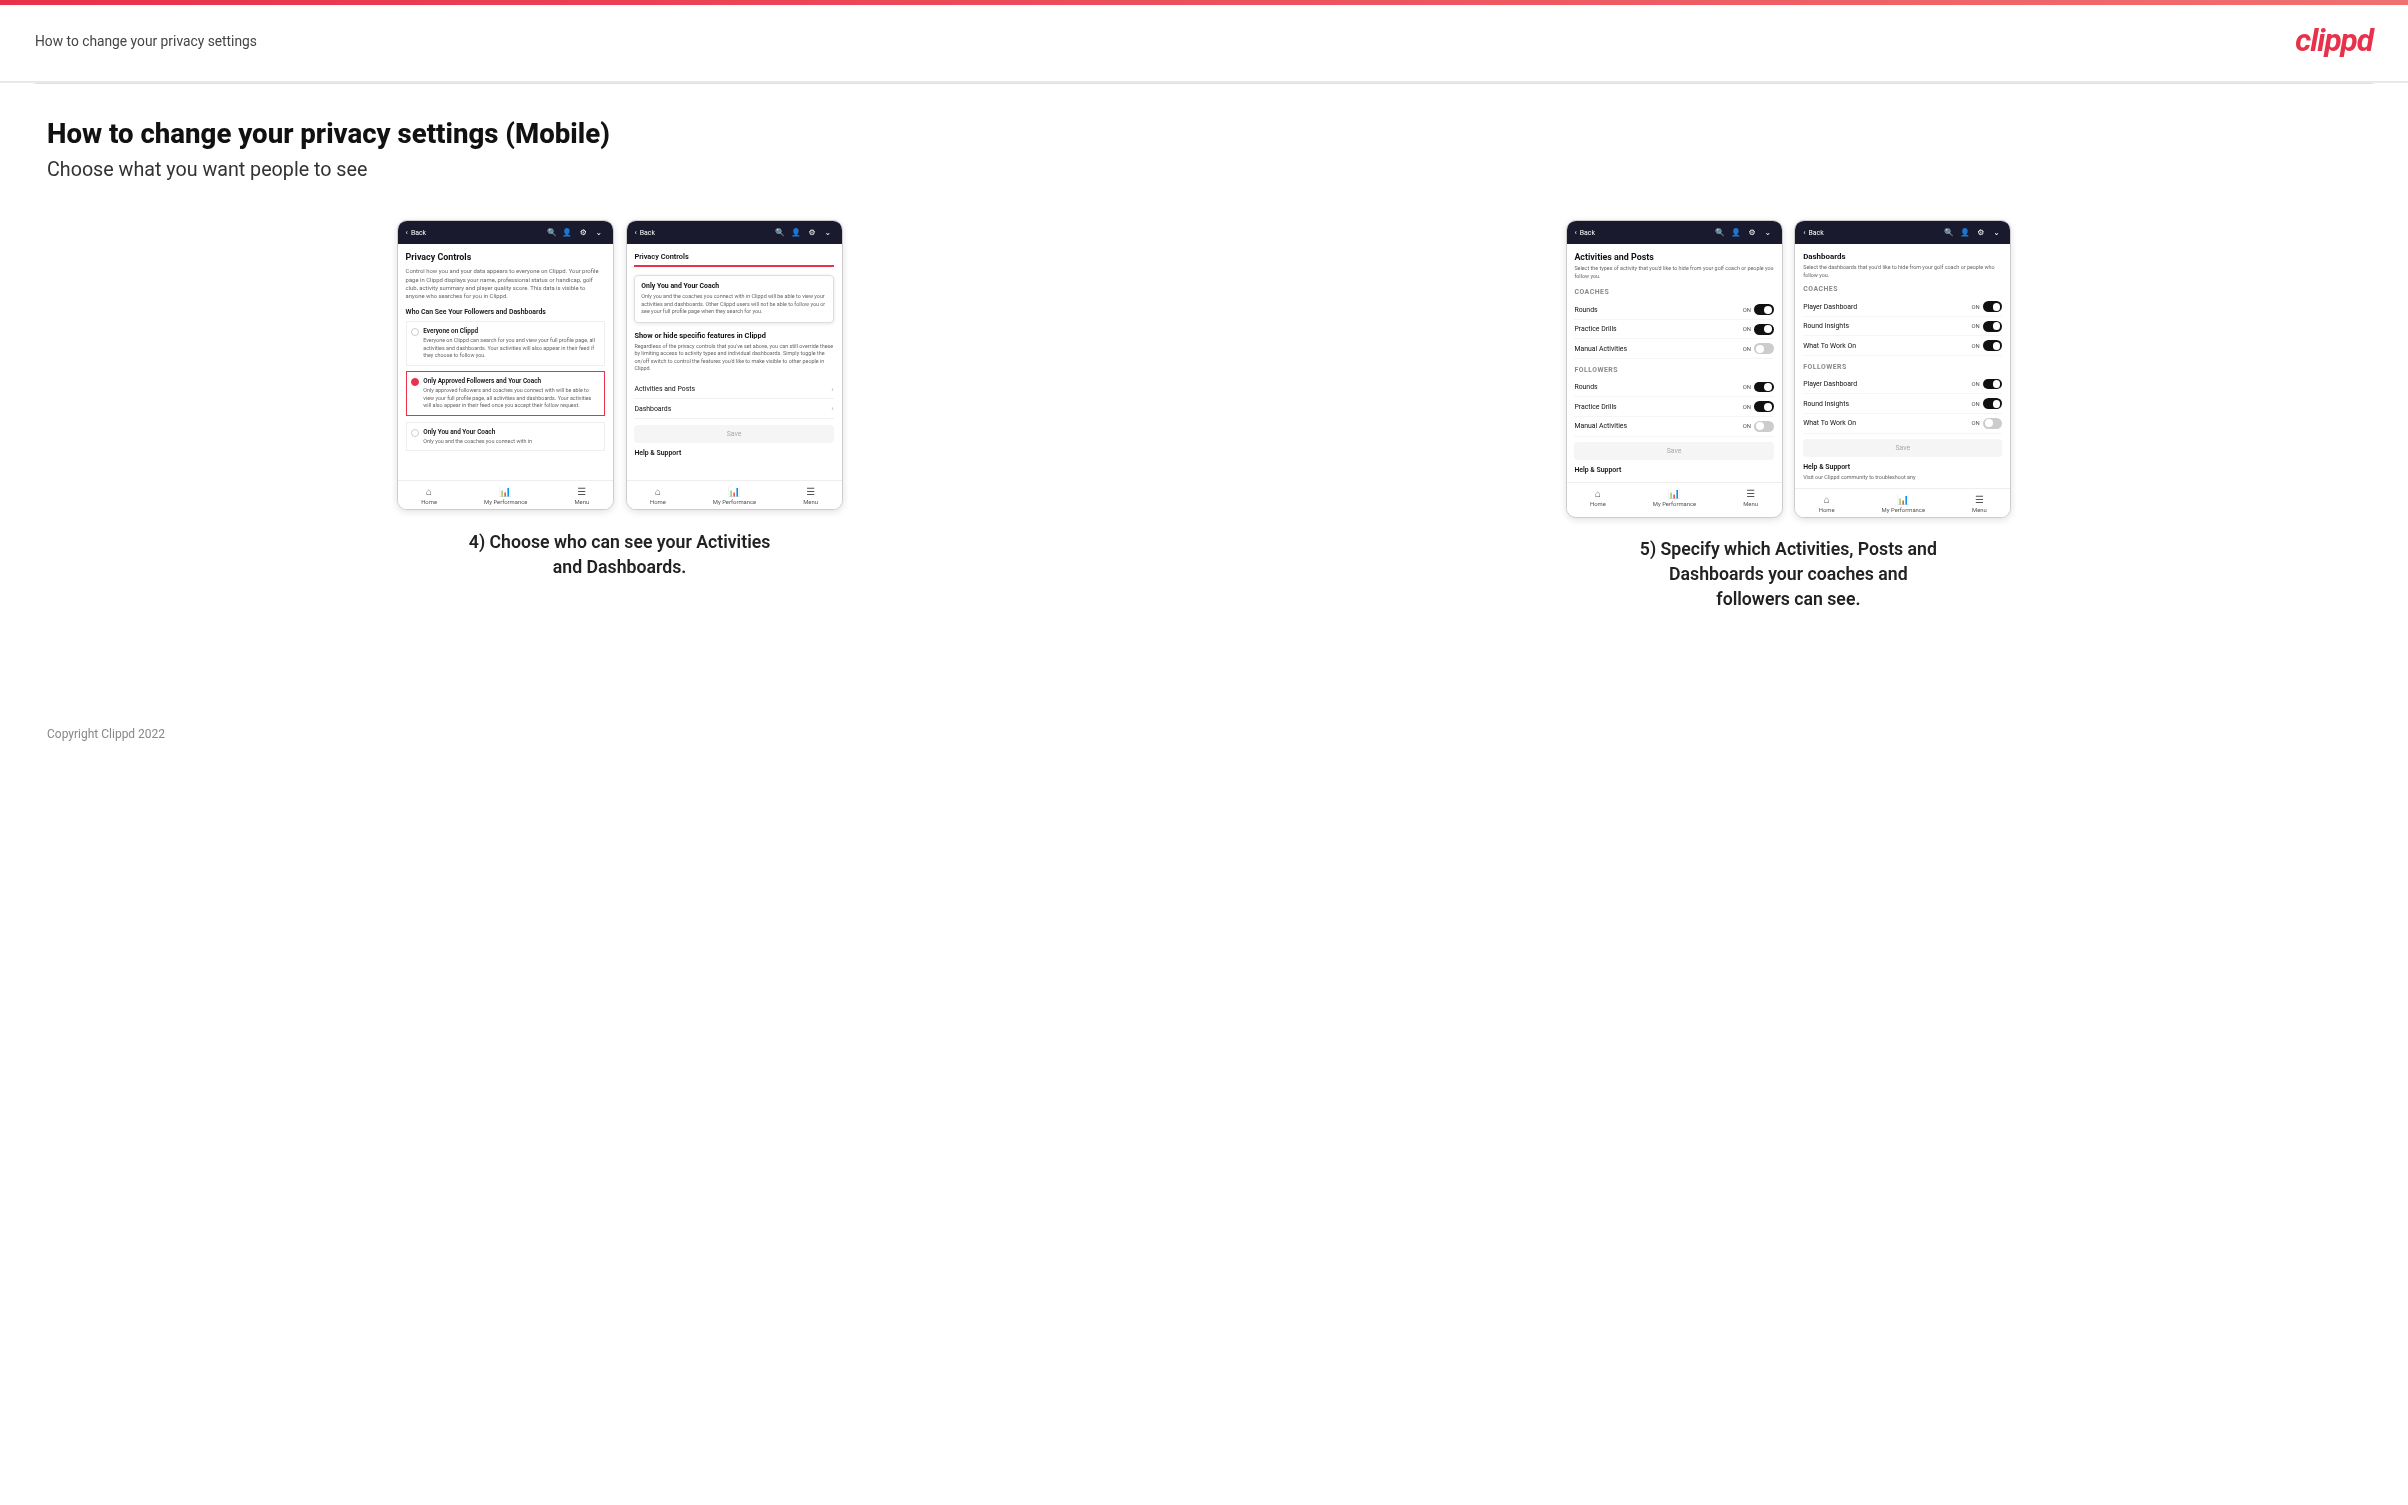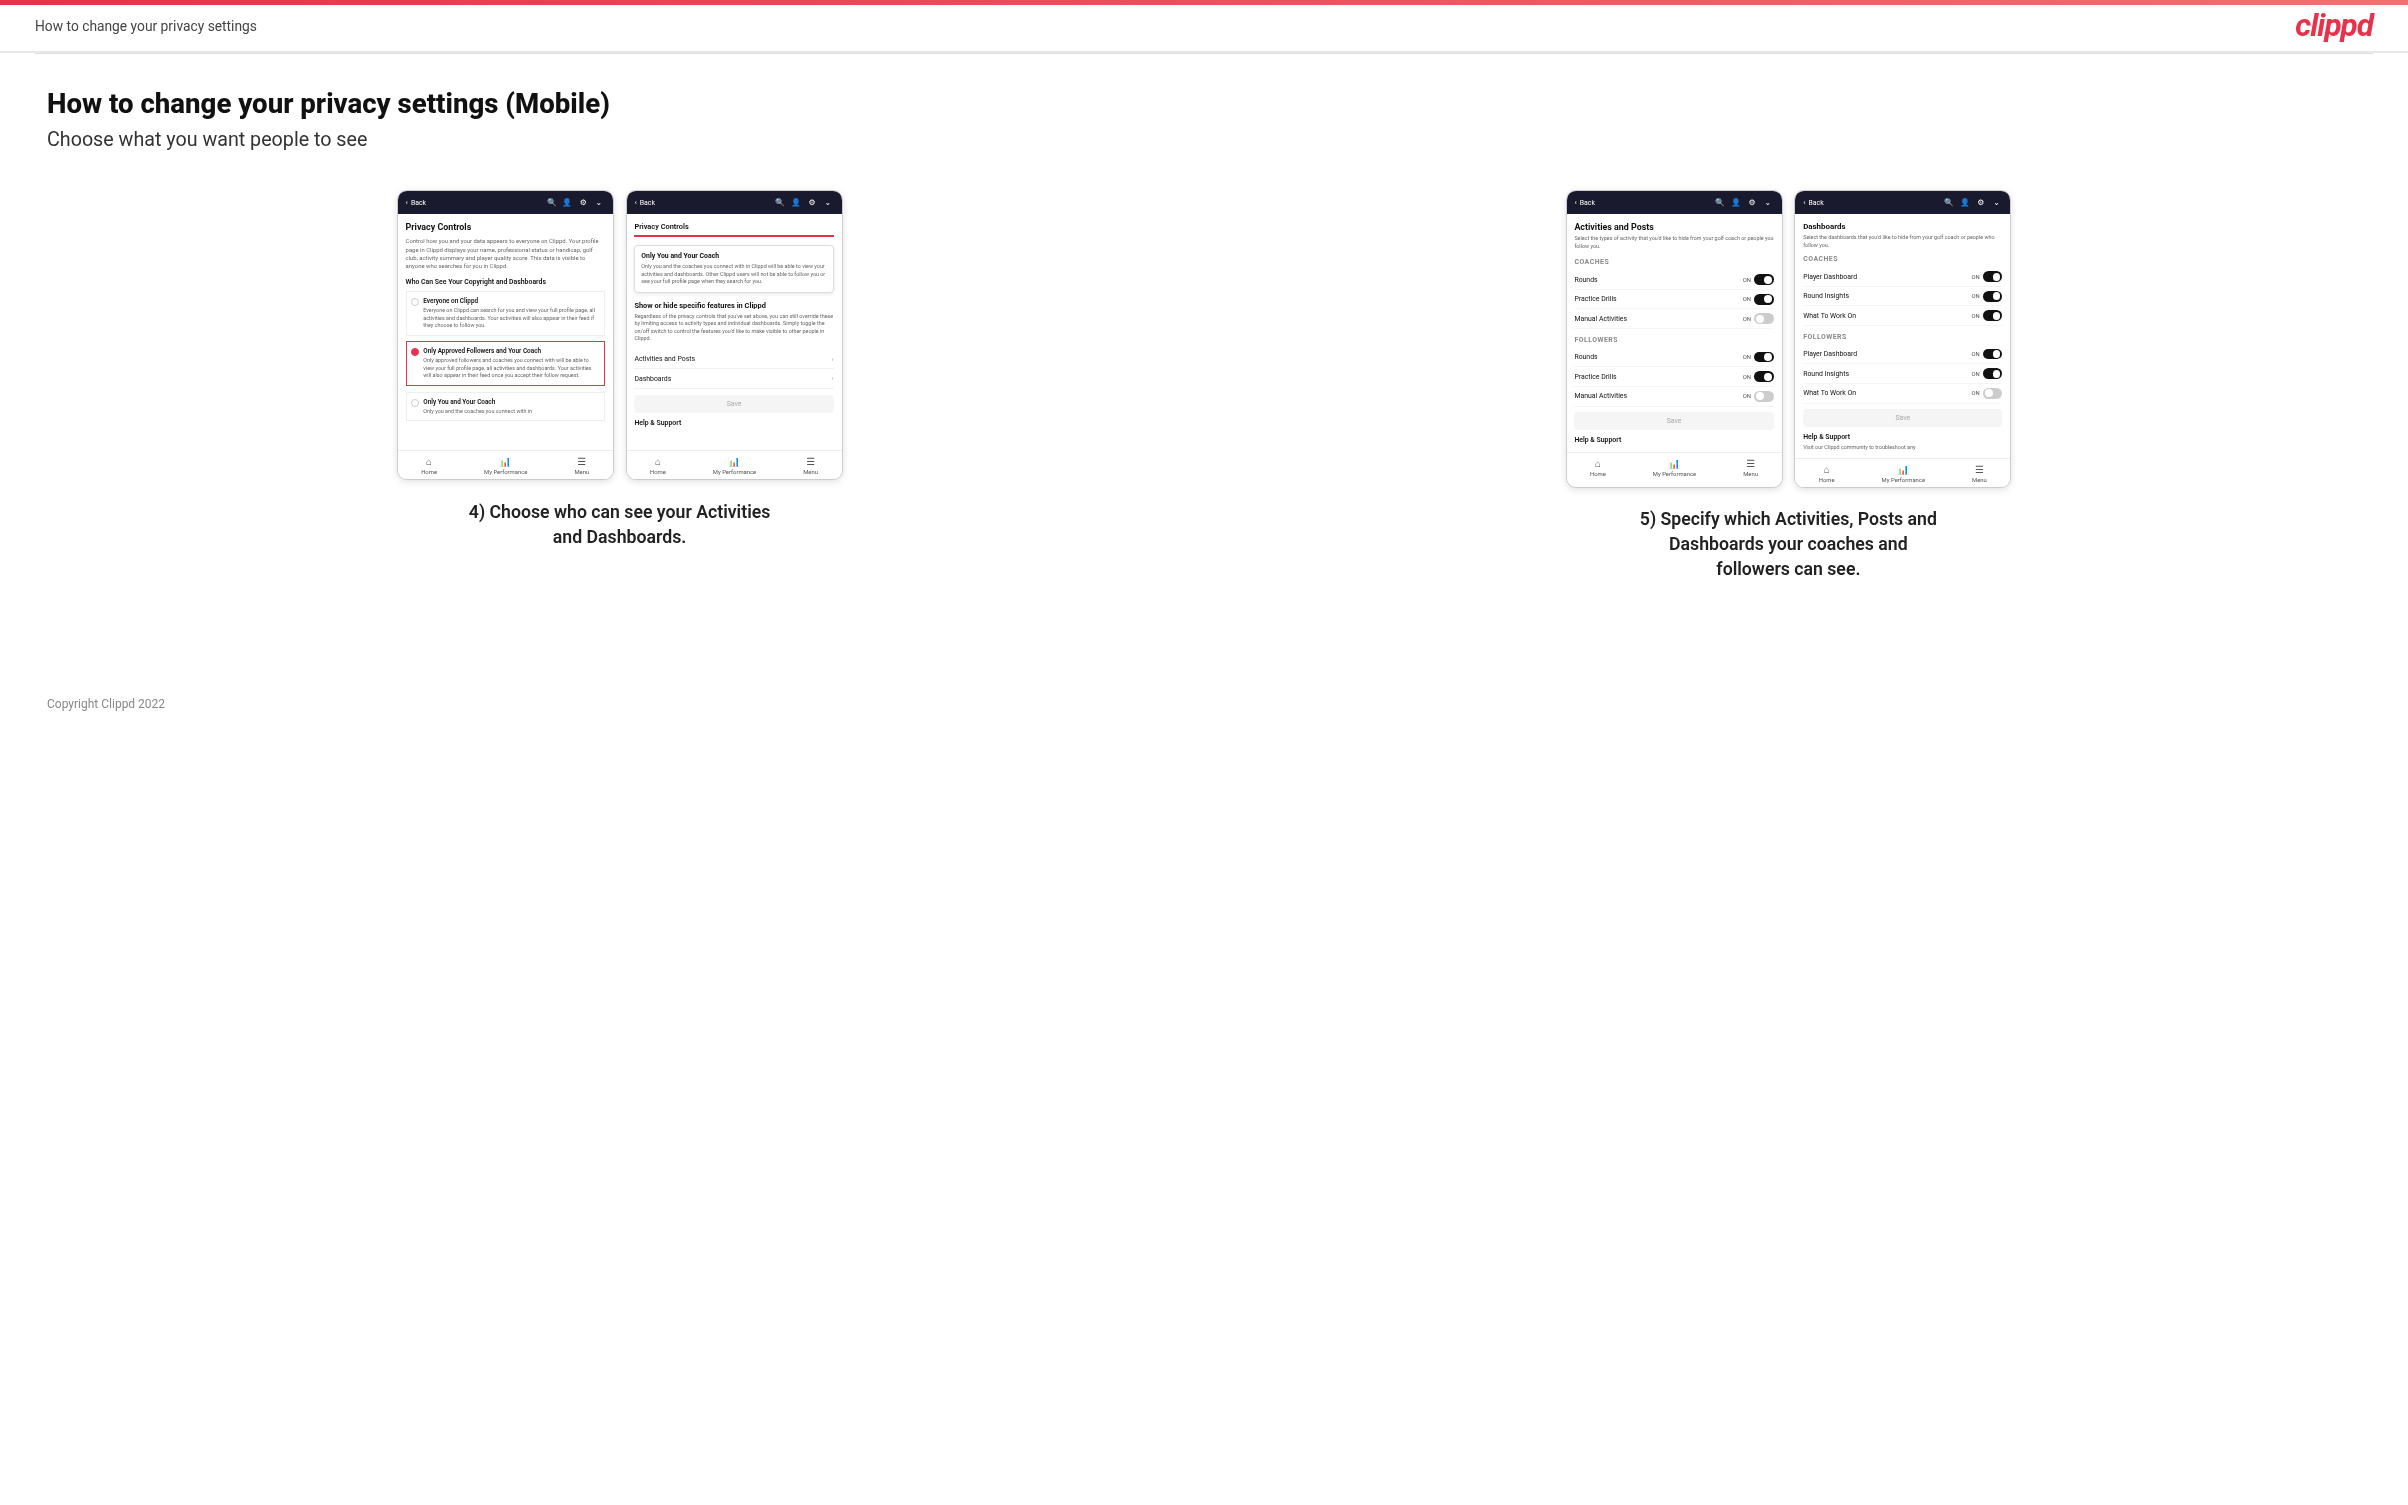--- a/index.html
+++ b/index.html
@@ -7,21 +7,21 @@
       font-family: -apple-system, BlinkMacSystemFont, 'Segoe UI', Roboto, sans-serif;
       background: #fff;
       color: #222;
     }
 
     
     .top-bar {
       display: flex;
       align-items: center;
       justify-content: space-between;
-      padding: 7px 35px;
+      padding: 22px 35px;
       border-bottom: 2px solid #e8e8e8;
       position: relative;
       text-align: right;
     }
     .top-bar::before {
       content: '';
       position: absolute;
       top: 0; left: 0; right: 0;
       height: 4.9px;
       background: linear-gradient(to right, #e8314a, #f07070);
@@ -406,21 +406,21 @@
               <span class="phone-nav-icon">🔍</span>
               <span class="phone-nav-icon">👤</span>
               <span class="phone-nav-icon">⚙</span>
               <span class="phone-nav-icon">⌄</span>
             </div>
           </div>
 
           <div class="phone-content">
             <div class="privacy-title">Privacy Controls</div>
             <div class="privacy-desc">Control how you and your data appears to everyone on Clippd. Your profile page in Clippd displays your name, professional status or handicap, golf club, activity summary and player quality score. This data is visible to anyone who searches for you in Clippd.</div>
-            <div class="section-heading">Who Can See Your Copyright and Dashboards</div>
+            <div class="section-heading">Who Can See Your Followers and Dashboards</div>
 
             <div class="radio-option">
               <div class="radio-dot"></div>
               <div>
                 <div class="radio-label">Everyone on Clippd</div>
                 <div class="radio-sublabel">Everyone on Clippd can search for you and view your full profile page, all activities and dashboards. Your activities will also appear in their feed if they choose to follow you.</div>
               </div>
             </div>
 
             <div class="radio-option active">

